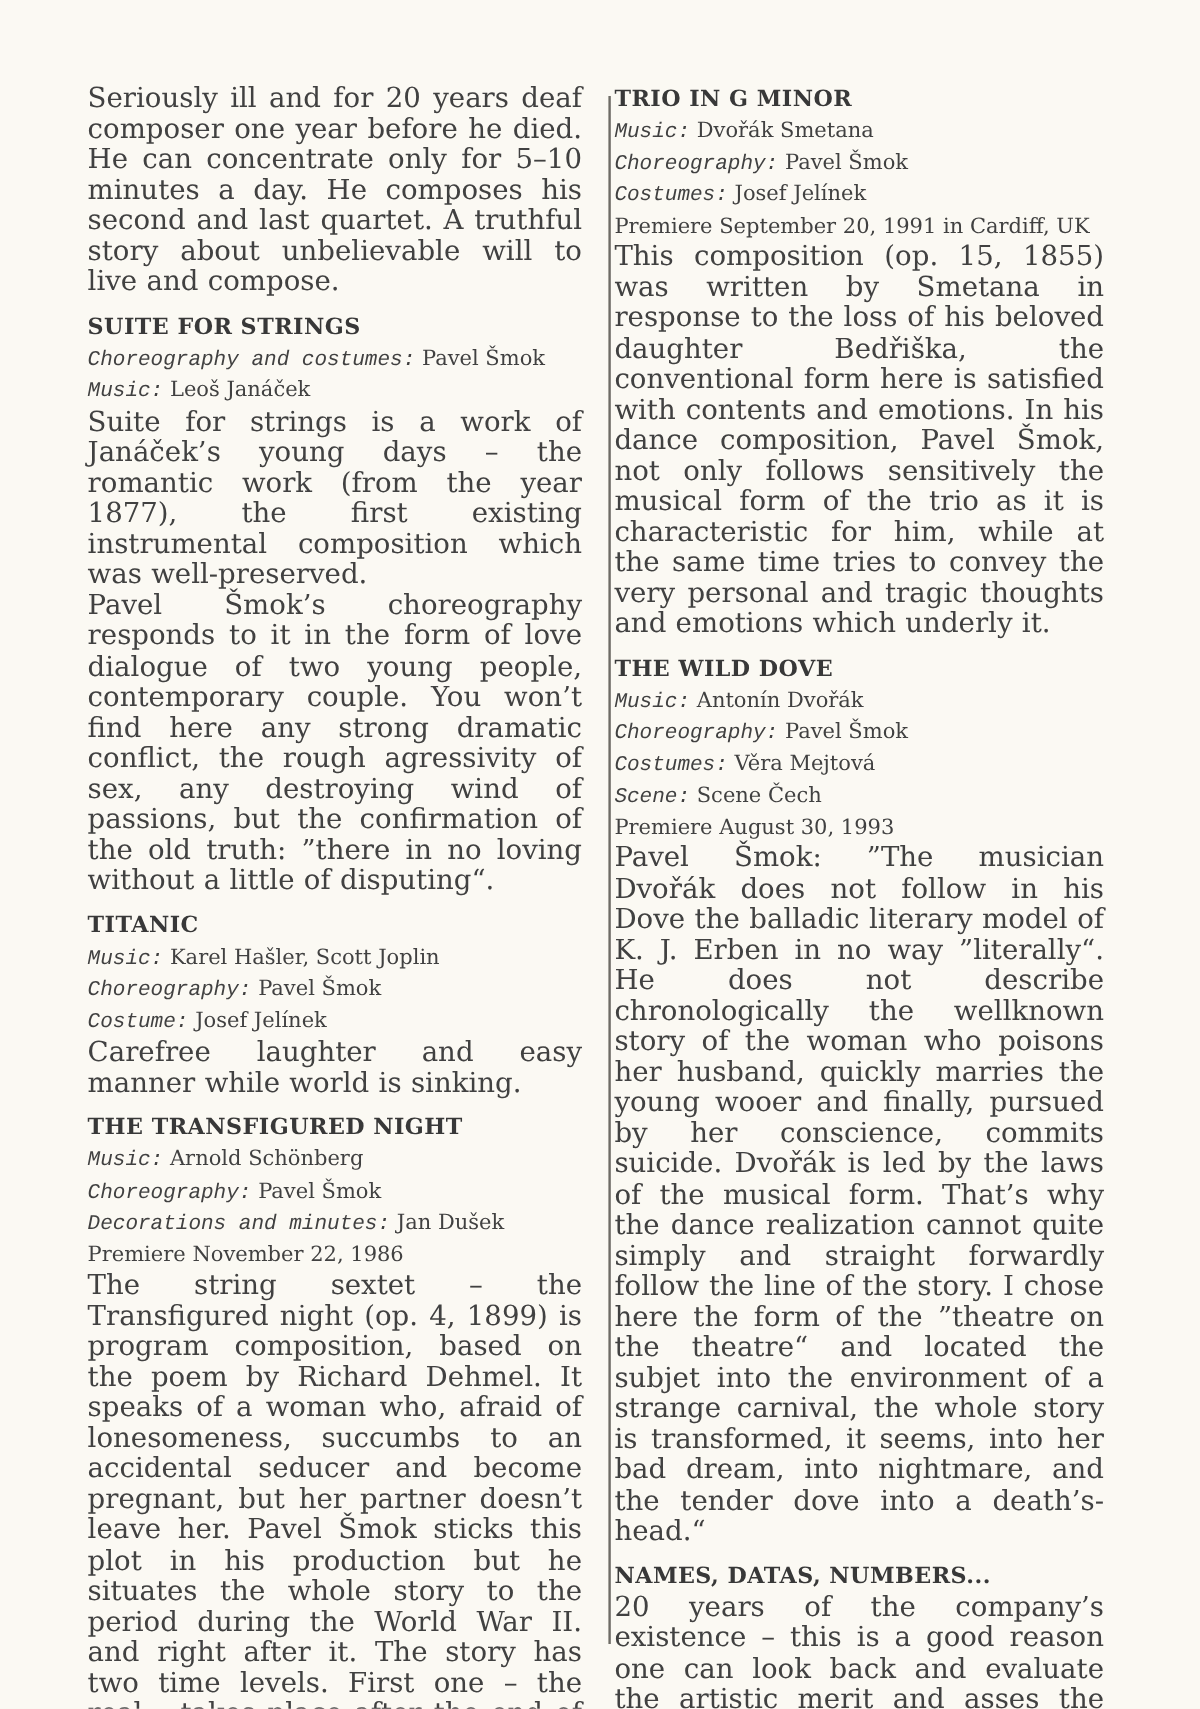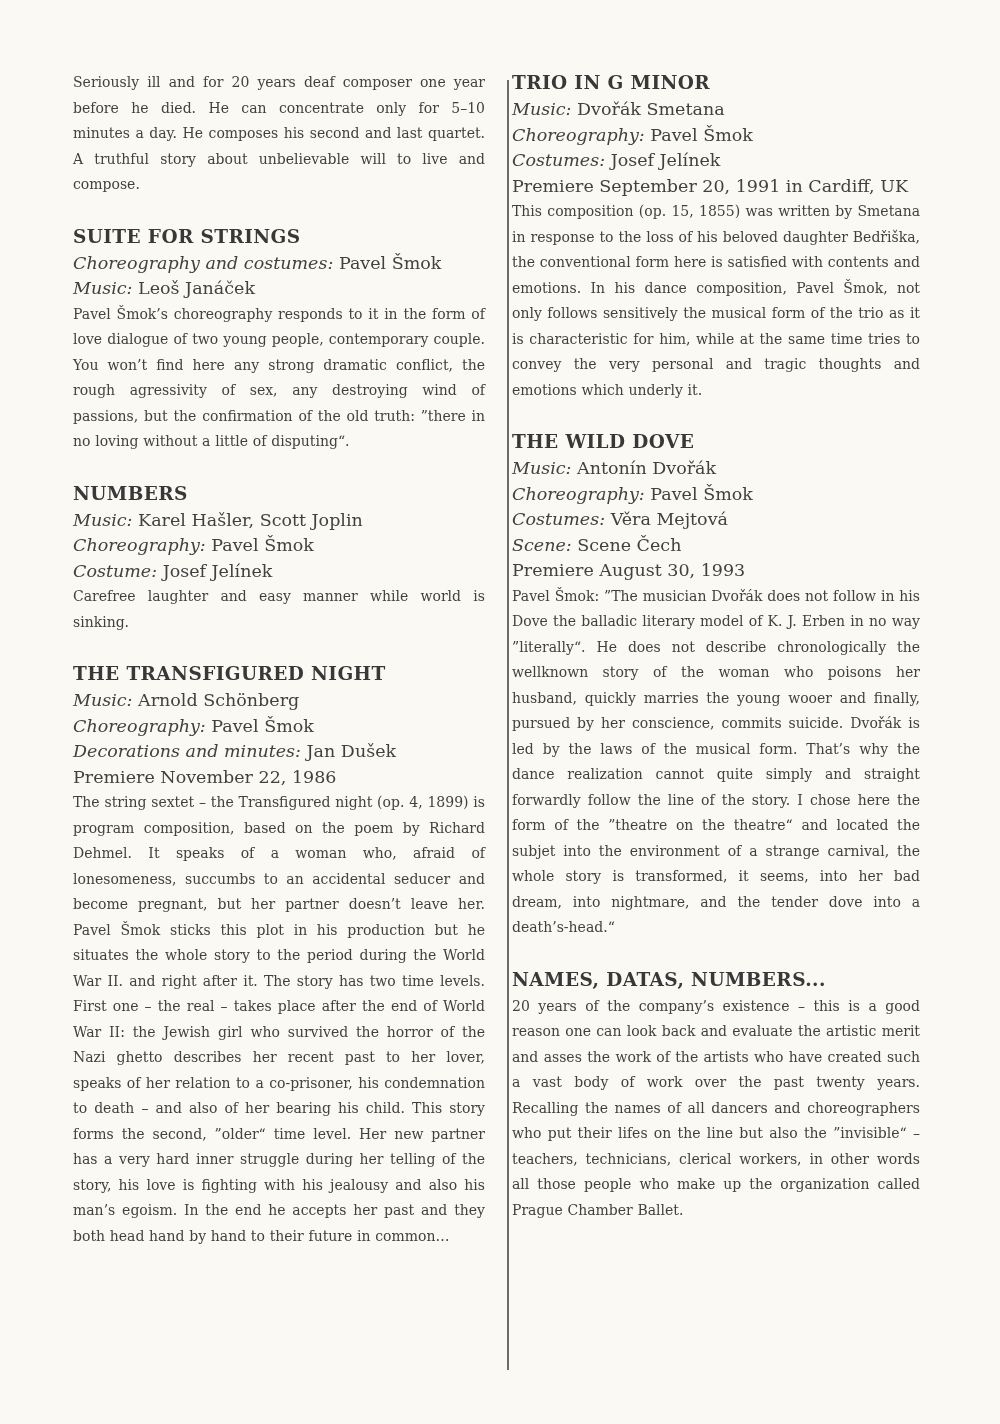--- a/index.html
+++ b/index.html
@@ -23,43 +23,44 @@
   .col-left  { left: 73px; }
   .col-right { left: 512px; width: 408px; }
   .divider {
     position: absolute;
     left: 507px; top: 80px;
     width: 2px; height: 1290px;
     background: #6e6c66;
   }
   p { margin: 0; }
   .body-text {
-    font-size: 14px;
+    font-size: 23px;
     line-height: 25.5px;
     text-align: justify;
     hyphens: auto;
     -webkit-hyphens: auto;
     word-spacing: 0.02em;
   }
-  section { margin-top: 26px; }
+  section { margin-top: 11px; }
   .section-title {
     margin: 0 0 1px 0;
     font-size: 18.5px;
     line-height: 26px;
     font-weight: bold;
     color: #383838;
     letter-spacing: 0.4px;
   }
   .credit {
     font-size: 17.5px;
     line-height: 25.5px;
   }
   .credit .credit-label {
     font-style: italic;
     margin-right: 0.32em;
+    font-family: Liberation Mono, monospace;
   }
   .credit.premiere { }
 </style>
 </head>
 <body>
 
 <div class="page">
 
   <div class="divider"></div>
 
@@ -68,25 +69,26 @@
     <p class="body-text">Seriously ill and for 20 years deaf composer one year before he died. He can concentrate only for 5–10 minutes a day. He composes his second and last quartet. A truthful story about unbelievable will to live and compose.</p>
 
     <section>
       <h3 class="section-title">SUITE FOR STRINGS</h3>
       <p class="credit">
         <em class="credit-label">Choreography and costumes:</em><span>Pavel Šmok</span>
       </p>
       <p class="credit">
         <em class="credit-label">Music:</em><span>Leoš Janáček</span>
       </p>
+      <p class="body-text">Suite for strings is a work of Janáček’s young days – the romantic work (from the year 1877), the first existing instrumental composition which was well-preserved.</p>
       <p class="body-text">Pavel Šmok’s choreography responds to it in the form of love dialogue of two young people, contemporary couple. You won’t find here any strong dramatic conflict, the rough agressivity of sex, any destroying wind of passions, but the confirmation of the old truth: ”there in no loving without a little of disputing“.</p>
     </section>
 
     <section>
-      <h3 class="section-title">NUMBERS</h3>
+      <h3 class="section-title">TITANIC</h3>
       <p class="credit">
         <em class="credit-label">Music:</em><span>Karel Hašler, Scott Joplin</span>
       </p>
       <p class="credit">
         <em class="credit-label">Choreography:</em><span>Pavel Šmok</span>
       </p>
       <p class="credit">
         <em class="credit-label">Costume:</em><span>Josef Jelínek</span>
       </p>
       <p class="body-text">Carefree laughter and easy manner while world is sinking.</p>

